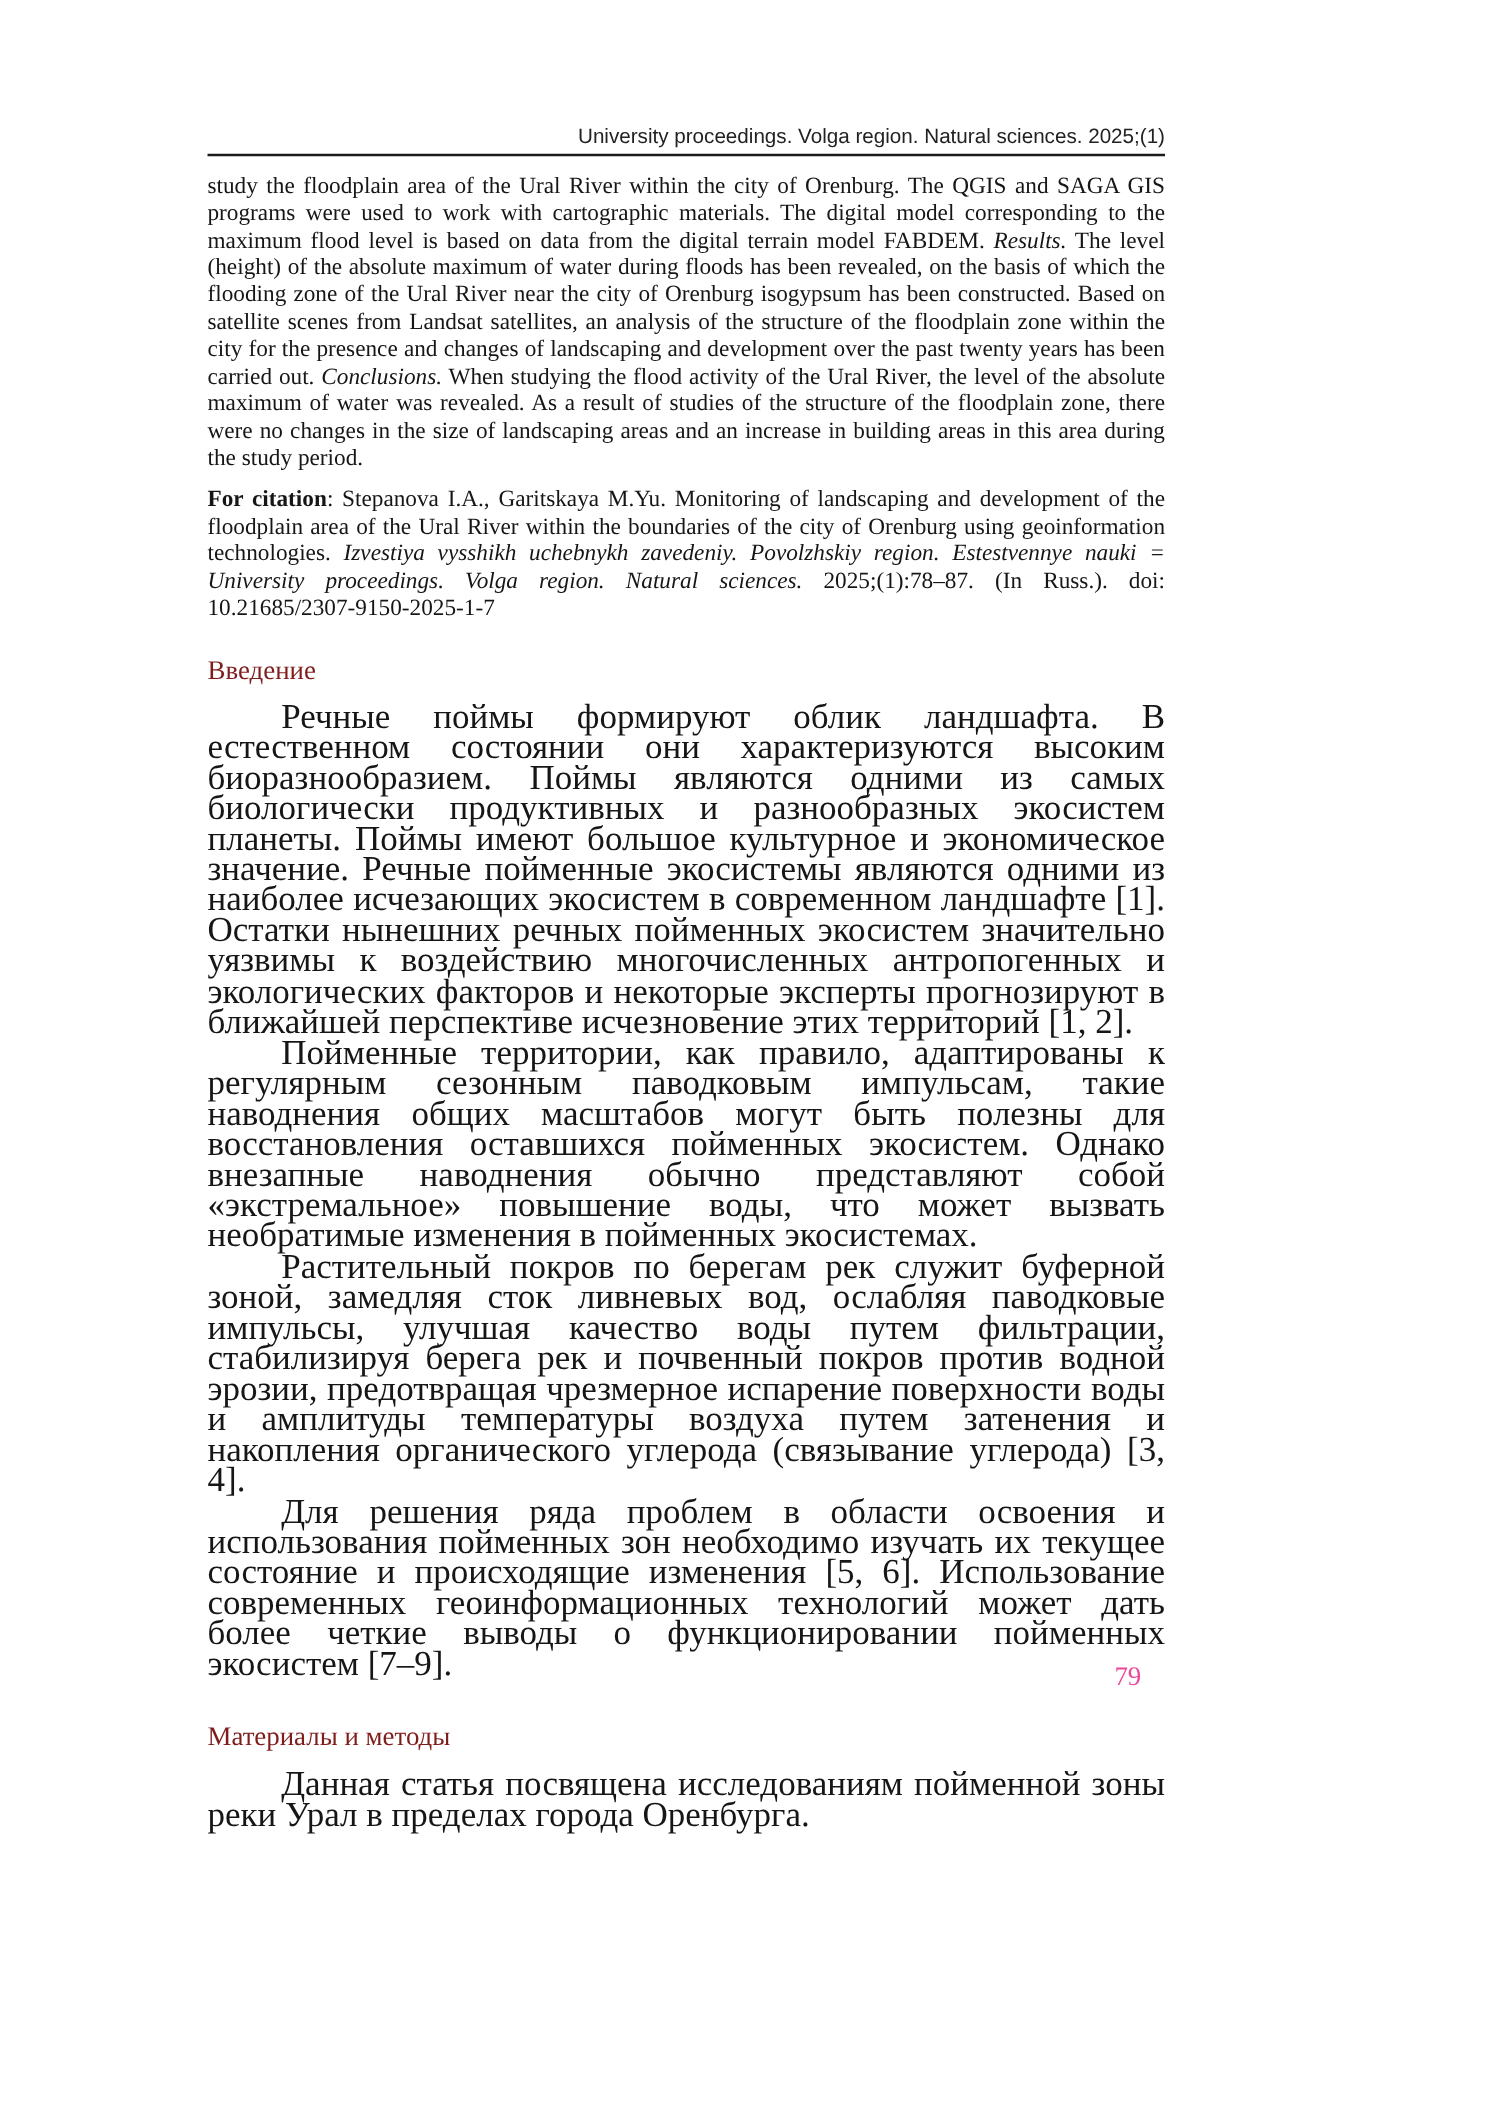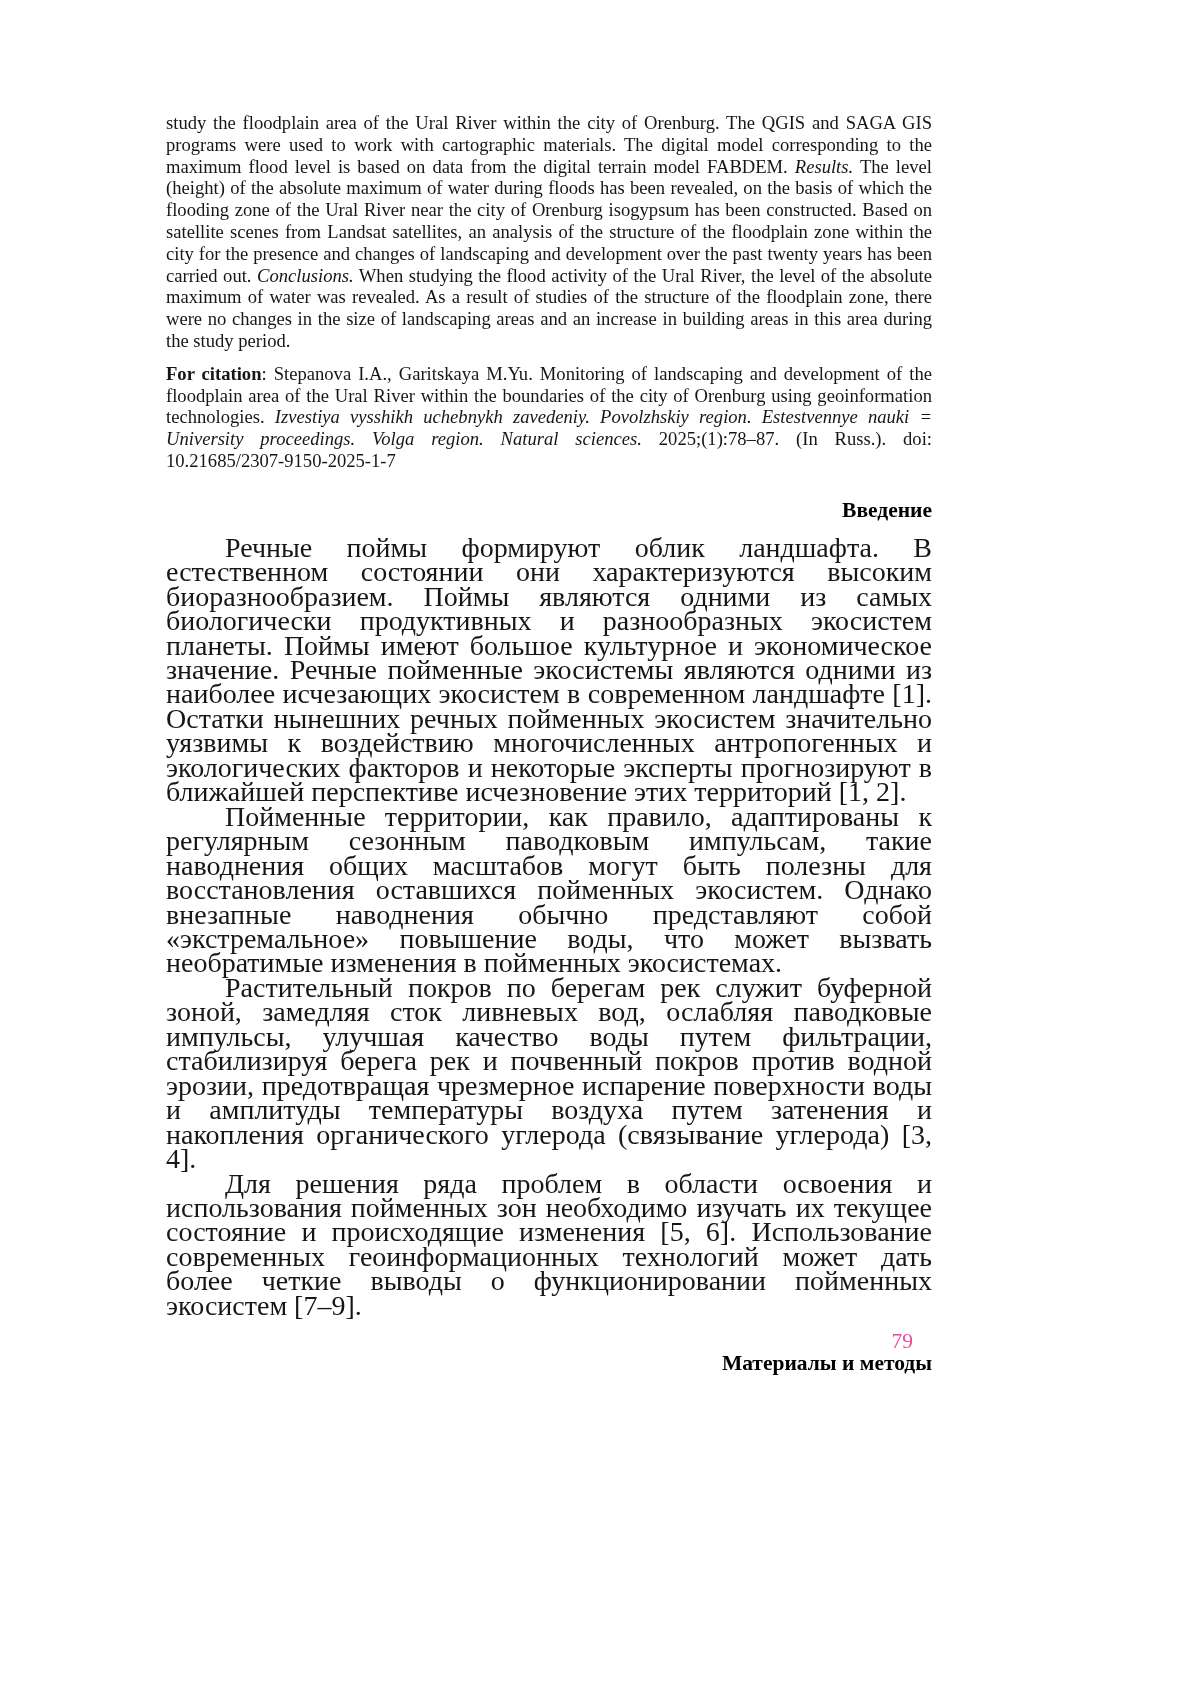--- a/index.html
+++ b/index.html
@@ -46,24 +46,24 @@
   }
   .abstract-cont { margin-top: 13px; }
   .spaced { margin-top: 11px; }
   .keywords-line { letter-spacing: -0.15px; }
   .it { font-style: italic; }
   .bd { font-weight: bold; }
   
   h2.section-heading {
     font-size: 21.5px;
     line-height: 24px;
-    font-weight: bold;
-    text-align: right;
+    font-weight: normal;
+    text-align: left;
     margin: 26px 0 14px 0;
-    color: #000000;
+    color: #7f1d1d;
   }
   h2.section-heading.second { margin: 33px 0 15px 0; }
   
   .ru {
     font-size: 28px;
     line-height: 24.45px;
     text-align: justify;
     text-indent: 59px;
     margin: 0;
   }
@@ -75,35 +75,40 @@
     line-height: 26px;
     color: #ec4899;
   }
 </style>
 </head>
 <body>
 
 <div class="page">
   <div class="content">
 
+    <header>
+      <div class="running-head">University proceedings. Volga region. Natural sciences. 2025;(1)</div>
+      <div class="header-rule"></div>
+    </header>
 
     <main>
 
       <p class="en abstract-cont"><span>study the floodplain area of the Ural River within the city of Orenburg. The QGIS and SAGA GIS programs were used to work with cartographic materials. The digital model corresponding to the maximum flood level is based on data from the digital terrain model FABDEM. </span><span class="it">Results.</span><span> The level (height) of the absolute maximum of water during floods has been revealed, on the basis of which the flooding zone of the Ural River near the city of Orenburg isogypsum has been constructed. Based on satellite scenes from Landsat satellites, an analysis of the structure of the floodplain zone within the city for the presence and changes of landscaping and development over the past twenty years has been carried out. </span><span class="it">Conclusions.</span><span> When studying the flood activity of the Ural River, the level of the absolute maximum of water was revealed. As a result of studies of the structure of the floodplain zone, there were no changes in the size of landscaping areas and an increase in building areas in this area during the study period.</span></p>
 
 
       <p class="en spaced"><span class="bd">For citation</span><span>: Stepanova I.A., Garitskaya M.Yu. Monitoring of landscaping and development of the floodplain area of the Ural River within the boundaries of the city of Orenburg using geoinformation technologies. </span><span class="it">Izvestiya vysshikh uchebnykh zavedeniy. Povolzhskiy region. Estestvennye nauki = University proceedings. Volga region. Natural sciences. </span><span>2025;(1):78–87. (In Russ.). doi: 10.21685/2307-9150-2025-1-7</span></p>
 
       <h2 class="section-heading">Введение</h2>
 
       <p class="ru">Речные поймы формируют облик ландшафта. В естественном состоянии они характеризуются высоким биоразнообразием. Поймы являются одними из самых биологически продуктивных и разнообразных экосистем планеты. Поймы имеют большое культурное и экономическое значение. Речные пойменные экосистемы являются одними из наиболее исчезающих экосистем в современном ландшафте [1]. Остатки нынешних речных пойменных экосистем значительно уязвимы к воздействию многочисленных антропогенных и экологических факторов и некоторые эксперты прогнозируют в ближайшей перспективе исчезновение этих территорий [1, 2].</p>
       <p class="ru">Пойменные территории, как правило, адаптированы к регулярным сезонным паводковым импульсам, такие наводнения общих масштабов могут быть полезны для восстановления оставшихся пойменных экосистем. Однако внезапные наводнения обычно представляют собой «экстремальное» повышение воды, что может вызвать необратимые изменения в пойменных экосистемах.</p>
       <p class="ru">Растительный покров по берегам рек служит буферной зоной, замедляя сток ливневых вод, ослабляя паводковые импульсы, улучшая качество воды путем фильтрации, стабилизируя берега рек и почвенный покров против водной эрозии, предотвращая чрезмерное испарение поверхности воды и амплитуды температуры воздуха путем затенения и накопления органического углерода (связывание углерода) [3, 4].</p>
       <p class="ru">Для решения ряда проблем в области освоения и использования пойменных зон необходимо изучать их текущее состояние и происходящие изменения [5, 6]. Использование современных геоинформационных технологий может дать более четкие выводы о функционировании пойменных экосистем [7–9].</p>
 
       <h2 class="section-heading second">Материалы и методы</h2>
 
+      <p class="ru">Данная статья посвящена исследованиям пойменной зоны реки Урал в пределах города Оренбурга.</p>
 
     </main>
   </div>
 
   <div class="page-number">79</div>
 </div>
 
 </body></html>

